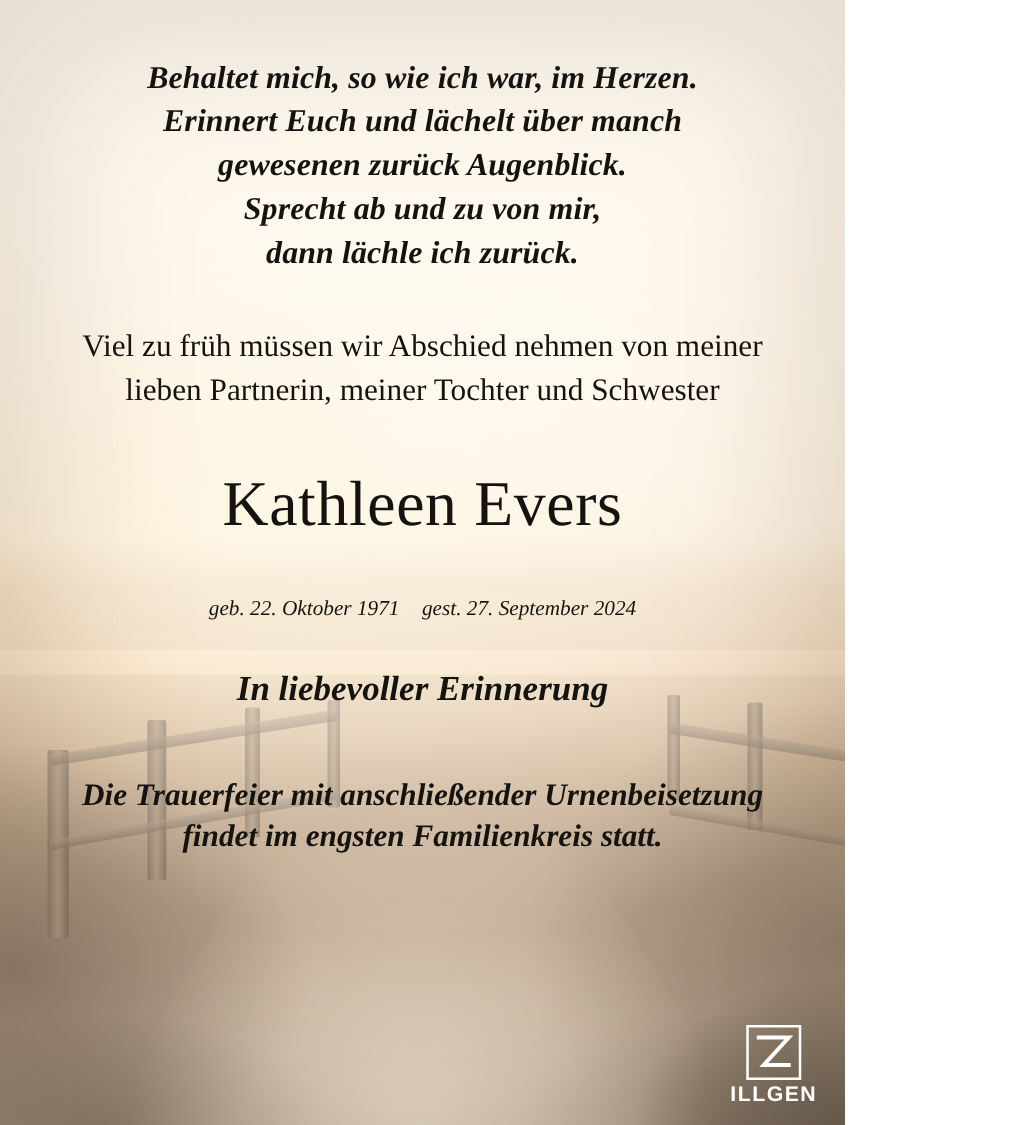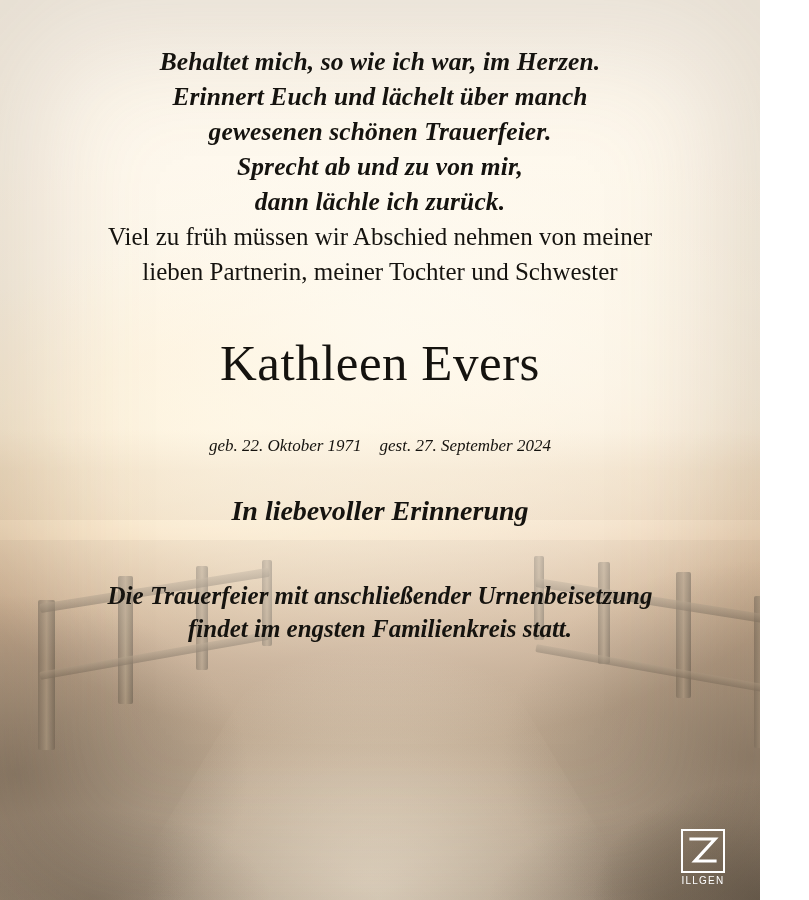--- a/index.html
+++ b/index.html
@@ -9,21 +9,21 @@
   }
   body {
     width: 809px;
     height: 900px;
     overflow: hidden;
     font-family: "Liberation Serif", serif;
   }
 
   #card {
     position: relative;
-    width: 760px;
+    width: 676px;
     height: 900px;
     overflow: hidden;
     background: #3b82f6;
   }
 
   
   .bg-layer {
     position: absolute;
     inset: 0;
   }
@@ -143,20 +143,21 @@
   .verse {
     font-style: italic;
     font-weight: bold;
     font-size: 25.5px;
     line-height: 35px;
     letter-spacing: 0.1px;
   }
   .verse div { white-space: nowrap; }
 
   .intro {
+    margin-top: 41px;
     font-size: 25px;
     line-height: 35px;
   }
   .intro div { white-space: nowrap; }
 
   .deceased-name {
     margin-top: 46px;
     font-size: 51px;
     line-height: 56px;
     letter-spacing: 0.5px;
@@ -207,23 +208,24 @@
     width: 44px;
     height: 44px;
     margin: 0 auto 2px auto;
     border: 2px solid #ffffff;
     box-sizing: border-box;
     position: relative;
   }
   .logo-mark svg { display: block; }
   .logo-word {
     font-family: "Liberation Sans", sans-serif;
-    font-size: 10px;
+    font-size: 17px;
     letter-spacing: 1.2px;
     color: #ffffff;
+    font-weight: bold;
   }
   .logo-corner-shade {
     position: absolute;
     right: 0;
     bottom: 0;
     width: 210px;
     height: 150px;
     z-index: 4;
     background: radial-gradient(ellipse 210px 150px at 100% 100%, rgba(70,60,48,0.55) 0%, rgba(90,78,62,0.25) 55%, rgba(0,0,0,0) 80%);
   }
@@ -263,21 +265,21 @@
 
   <div class="bg-layer bg-veil"></div>
   <div class="bg-layer bg-vignette"></div>
   <div class="logo-corner-shade"></div>
 
   <div class="content">
 
     <div class="verse">
       <div>Behaltet mich, so wie ich war, im Herzen.</div>
       <div>Erinnert Euch und lächelt über manch</div>
-      <div>gewesenen schönen Trauerfeier.</div>
+      <div>gewesenen zurück Augenblick.</div>
       <div>Sprecht ab und zu von mir,</div>
       <div>dann lächle ich zurück.</div>
     </div>
 
     <div class="intro">
       <div>Viel zu früh müssen wir Abschied nehmen von meiner</div>
       <div>lieben Partnerin, meiner Tochter und Schwester</div>
     </div>
 
     <div class="deceased-name">Kathleen Evers</div>

